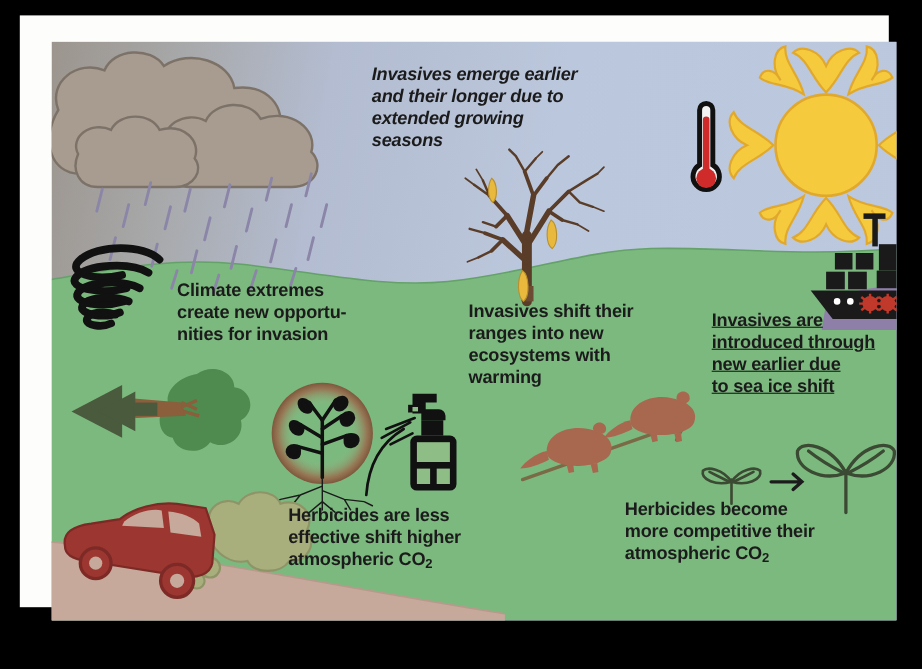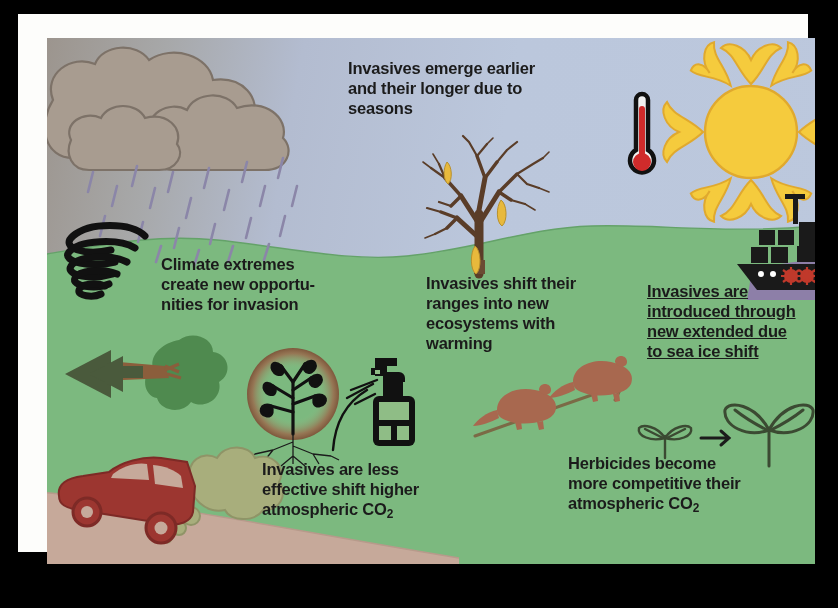--- a/index.html
+++ b/index.html
@@ -267,48 +267,49 @@
         <g fill="#9c3630" stroke="#7d2a26" stroke-width="3">
           <circle cx="48" cy="72" r="14" fill="#9c3630"></circle>
           <circle cx="122" cy="88" r="15" fill="#9c3630"></circle>
         </g>
         <g fill="#c6a99a">
           <circle cx="48" cy="72" r="6"></circle>
           <circle cx="122" cy="88" r="6.5"></circle>
         </g>
       </svg>
 
-      <div class="txt" style="left:301px;top:20px;width:210px;">
+      <div class="txt" style="left:291px;top:20px;width:210px;font-style:italic;">
         <div>Invasives emerge earlier</div>
         <div>and their longer due to</div>
+        <div>extended growing</div>
         <div>seasons</div>
       </div>
 
       <div class="txt" style="left:114px;top:216px;width:200px;">
         <div>Climate extremes</div>
         <div>create new opportu-</div>
         <div>nities for invasion</div>
       </div>
 
       <div class="txt" style="left:379px;top:235px;width:180px;">
         <div>Invasives shift their</div>
         <div>ranges into new</div>
         <div>ecosystems with</div>
         <div>warming</div>
       </div>
 
       <div class="txt" style="left:600px;top:243px;width:180px;text-decoration:underline;">
         <div>Invasives are</div>
         <div>introduced through</div>
-        <div>new extended due</div>
+        <div>new earlier due</div>
         <div>to sea ice shift</div>
       </div>
 
       <div class="txt" style="left:215px;top:421px;width:200px;">
-        <div>Invasives are less</div>
+        <div>Herbicides are less</div>
         <div>effective shift higher</div>
         <div><span>atmospheric CO</span><sub>2</sub></div>
       </div>
 
       <div class="txt" style="left:521px;top:415px;width:200px;">
         <div>Herbicides become</div>
         <div>more competitive their</div>
         <div><span>atmospheric CO</span><sub>2</sub></div>
       </div>
 

